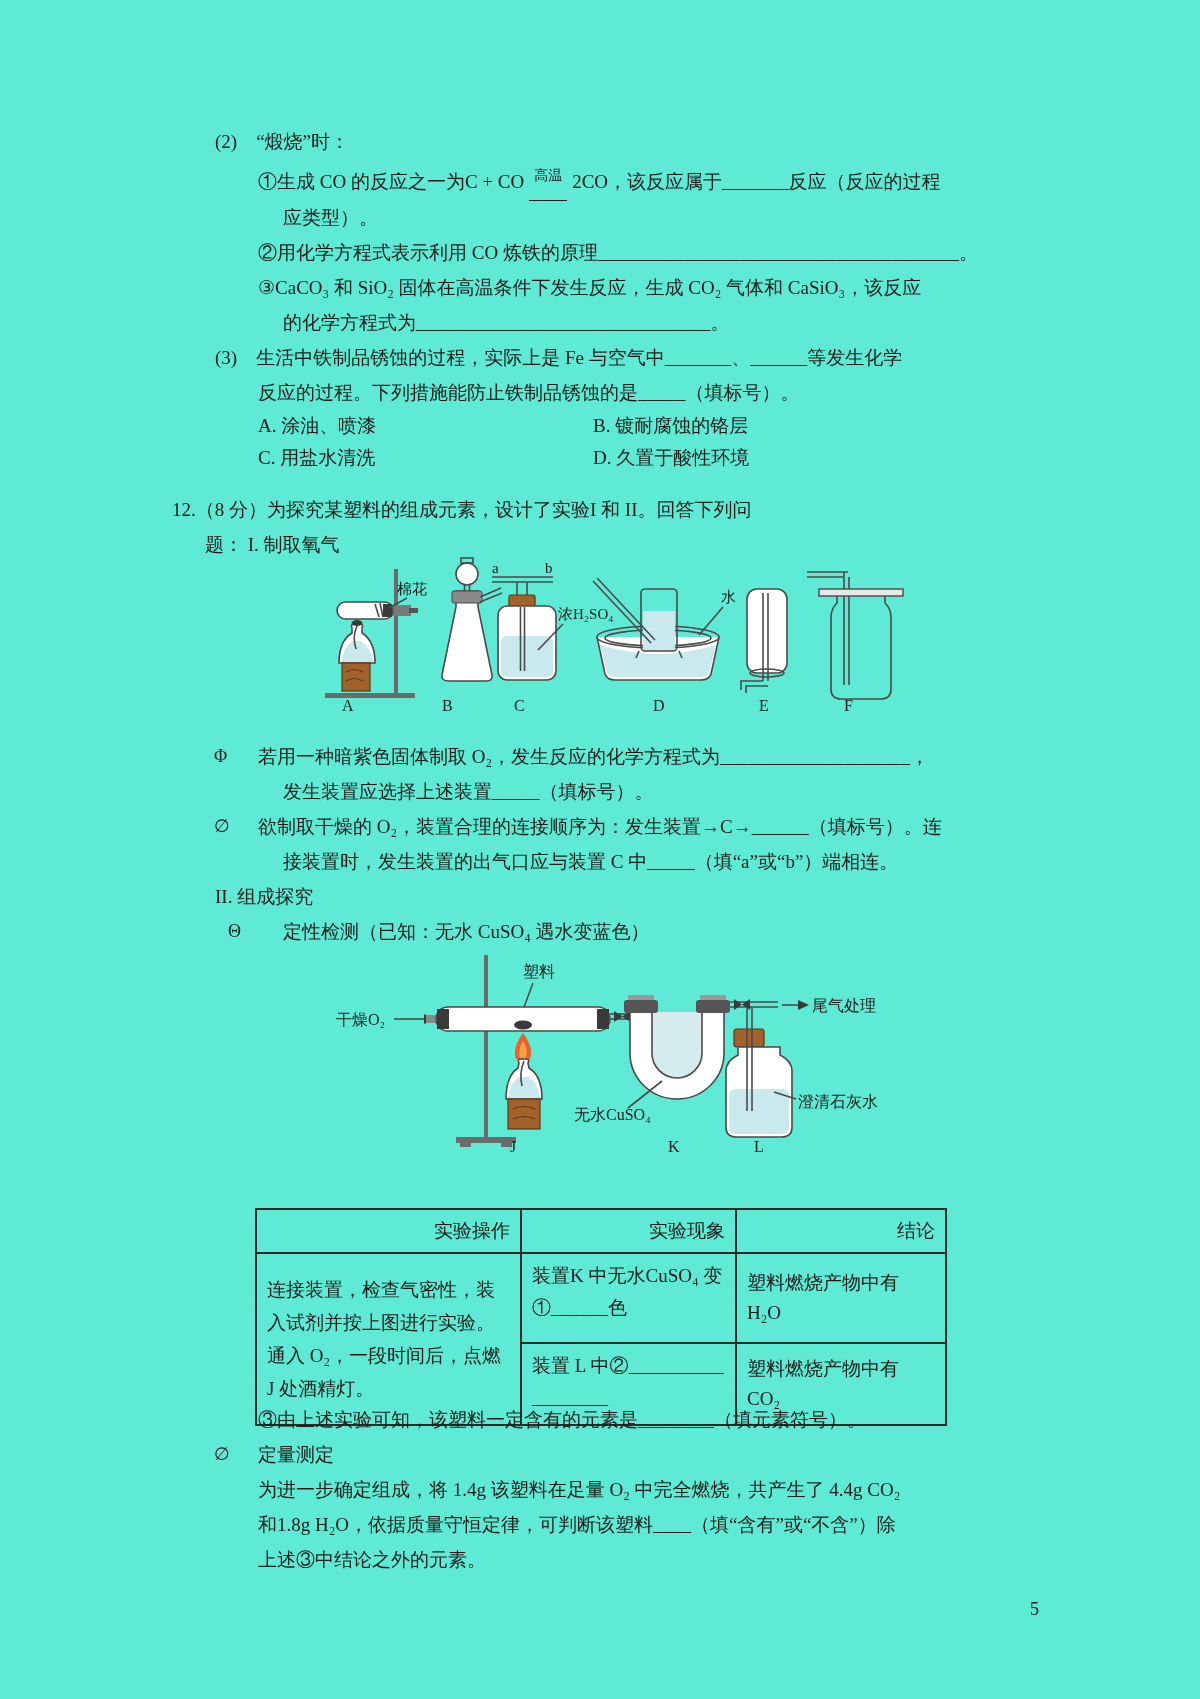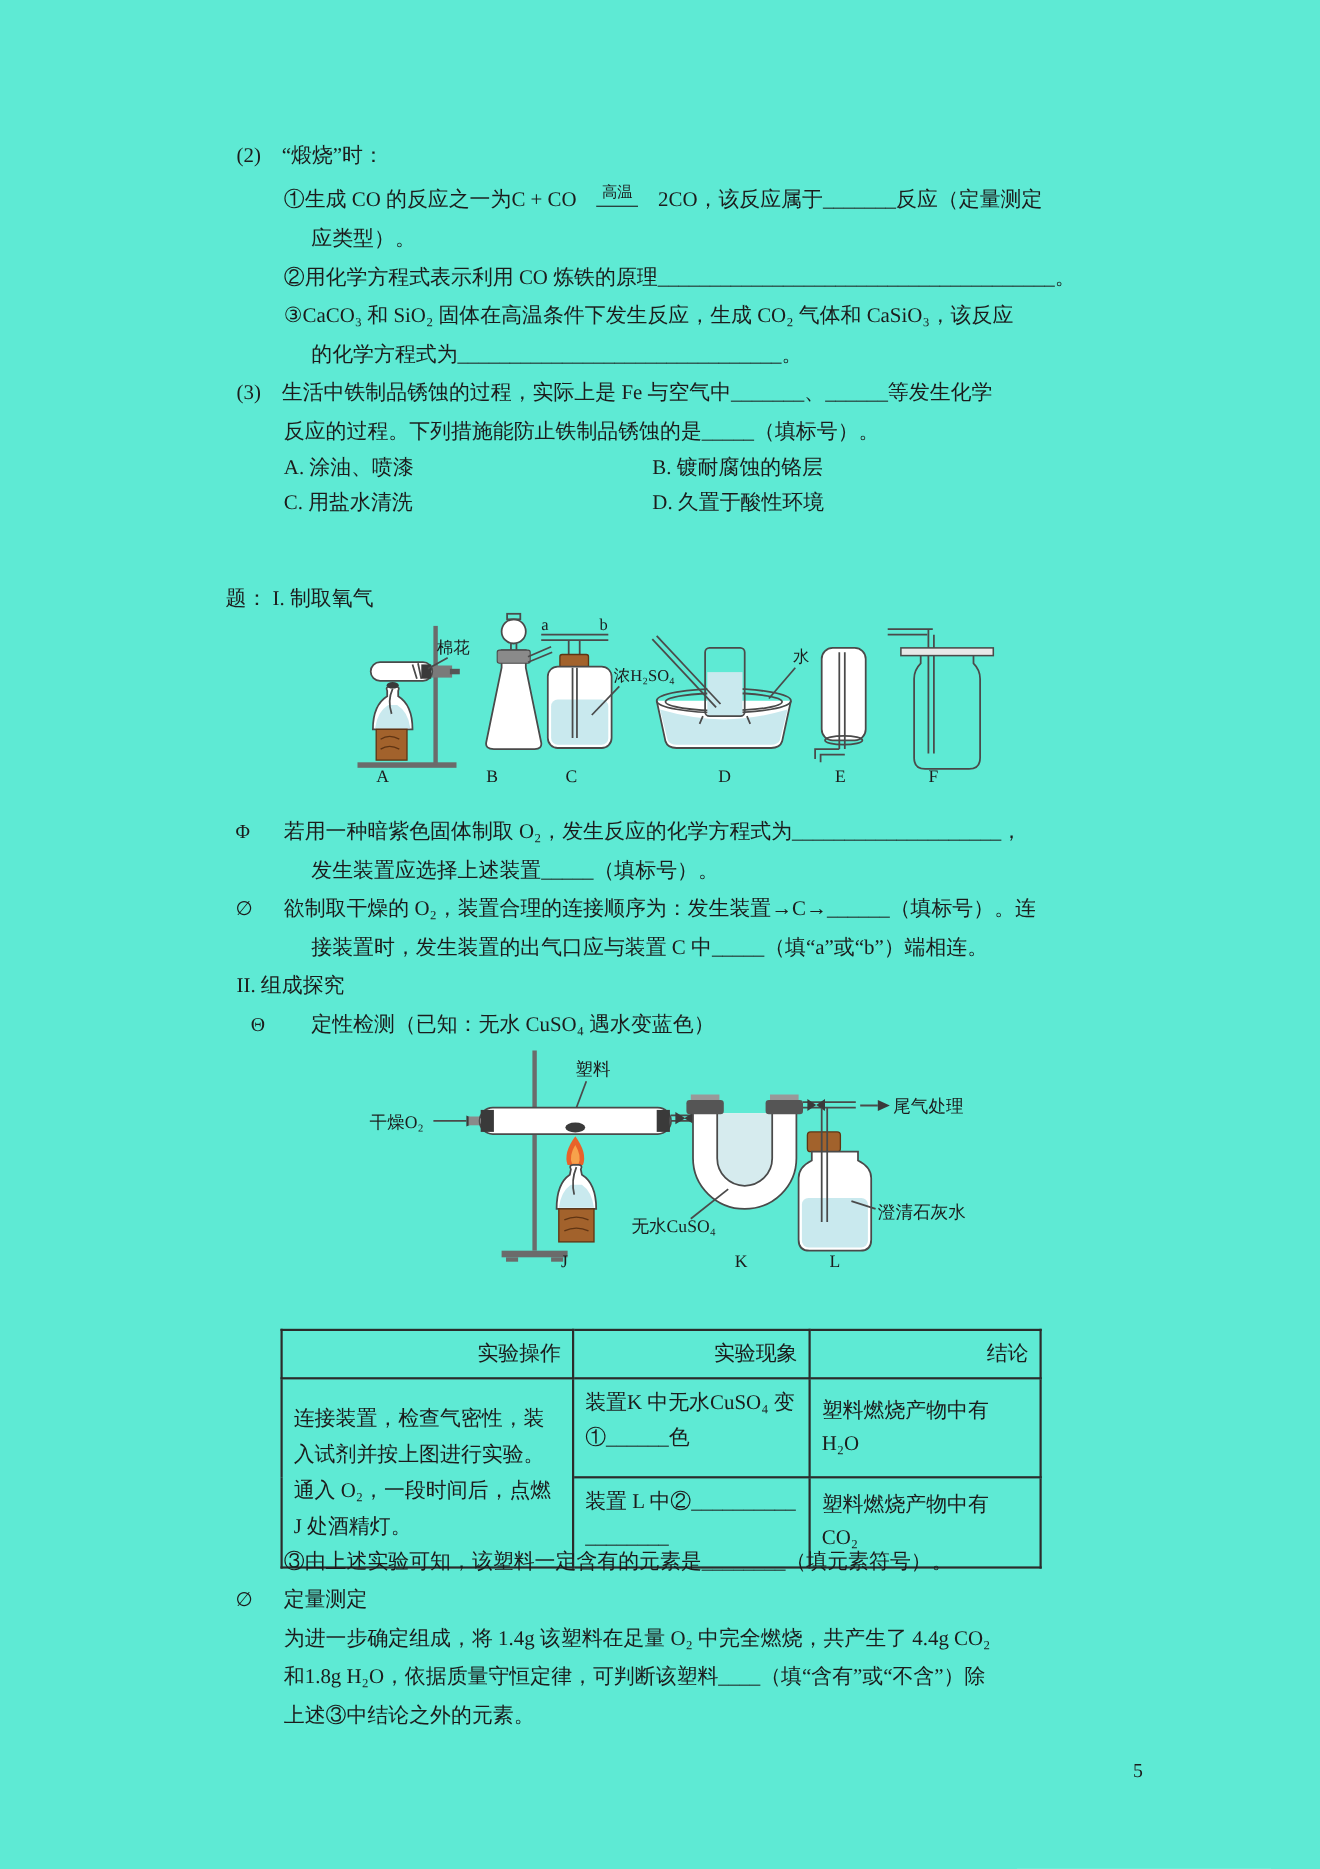--- a/index.html
+++ b/index.html
@@ -5,22 +5,22 @@
   html,body{margin:0;padding:0;background:#ffffff;}
   .page{
     position:relative;width:1200px;height:1699px;background:#5eead4;
     font-family:"Liberation Serif","DejaVu Serif",serif;
     color:#1c1c1c;font-size:19px;overflow:hidden;
   }
   .ln{position:absolute;white-space:nowrap;line-height:1.25;}
   .marker{position:absolute;font-size:18px;line-height:1.25;}
   .cond{
     display:inline-block;font-size:14px;line-height:1;
-    border-bottom:1.5px solid #1c1c1c;padding:0 5px 4px;
-    transform:translateY(-8px);margin:0 18px;
+    border-bottom:1.5px solid #1c1c1c;padding:0 5px 17px;
+    transform:translateY(-8px);margin:0 5px;
   }
   table.exp{
     position:absolute;left:255px;top:1208px;width:690px;
     border-collapse:collapse;table-layout:fixed;
     font-size:19px;color:#1c1c1c;
   }
   .exp th,.exp td{
     border:2px solid #2b2b2b;font-weight:normal;
     padding:4px 10px;vertical-align:middle;line-height:30px;
   }
@@ -40,35 +40,36 @@
   .lbl2{font-size:16px;}
   .ltr{font-size:16px;}
 </style>
 </head>
 <body>
 
 <div class="page">
 
   <div class="ln" style="left:215px;top:130px">(2)　“煅烧”时：</div>
 
-  <div class="ln" style="left:258px;top:170px"><span>①生成 CO 的反应之一为C + CO</span><span class="cond">高温</span><span>2CO，该反应属于_______反应（定量测定</span></div>
+  <div class="ln" style="left:258px;top:170px"><span>①生成 CO 的反应之一为C + CO</span><span class="cond">高温</span><span>2CO，该反应属于_______反应（反应的过程</span></div>
   <div class="ln" style="left:283px;top:206px">应类型）。</div>
 
   <div class="ln" style="left:258px;top:241px">②用化学方程式表示利用 CO 炼铁的原理______________________________________。</div>
 
   <div class="ln" style="left:258px;top:276px">③CaCO₃ 和 SiO₂ 固体在高温条件下发生反应，生成 CO₂ 气体和 CaSiO₃，该反应</div>
   <div class="ln" style="left:283px;top:311px">的化学方程式为_______________________________。</div>
 
   <div class="ln" style="left:215px;top:346px">(3)　生活中铁制品锈蚀的过程，实际上是 Fe 与空气中_______、______等发生化学</div>
   <div class="ln" style="left:258px;top:381px">反应的过程。下列措施能防止铁制品锈蚀的是_____（填标号）。</div>
   <div class="ln" style="left:258px;top:414px">A. 涂油、喷漆</div>
   <div class="ln" style="left:593px;top:414px">B. 镀耐腐蚀的铬层</div>
   <div class="ln" style="left:258px;top:446px">C. 用盐水清洗</div>
   <div class="ln" style="left:593px;top:446px">D. 久置于酸性环境</div>
 
+  <div class="ln" style="left:172px;top:498px">12.（8 分）为探究某塑料的组成元素，设计了实验I 和 II。回答下列问</div>
   <div class="ln" style="left:205px;top:533px">题： I. 制取氧气</div>
 
   <svg style="position:absolute;left:295px;top:553px" width="615" height="162" viewBox="0 0 615 162">
 
     <g>
       <rect x="30" y="140" width="90" height="5" class="gray"></rect>
       <rect x="99" y="16" width="4" height="126" class="gray"></rect>
       <rect x="96" y="52" width="20" height="11" fill="#7a7a7a"></rect>
       <rect x="114" y="55" width="9" height="5" fill="#555"></rect>
       <rect x="42" y="49" width="56" height="17" rx="8.5" class="ow"></rect>

